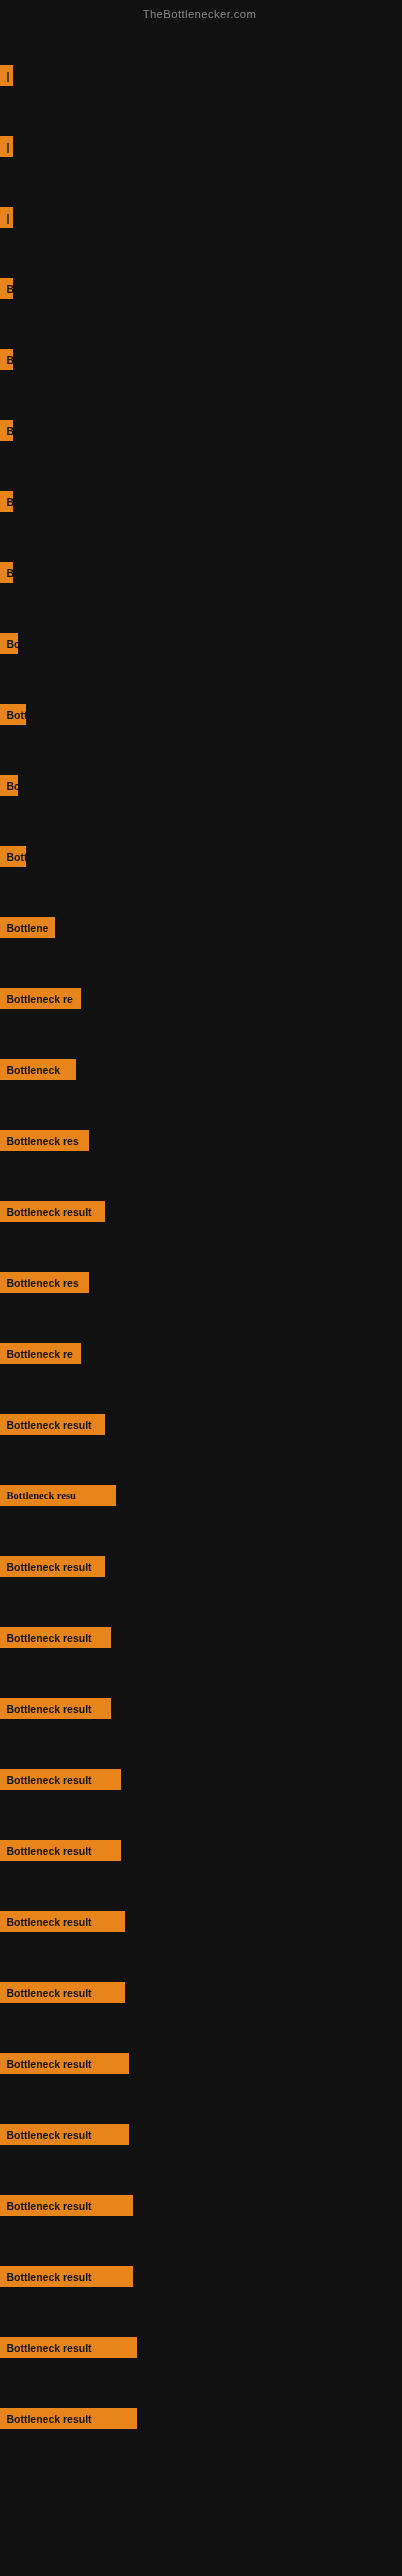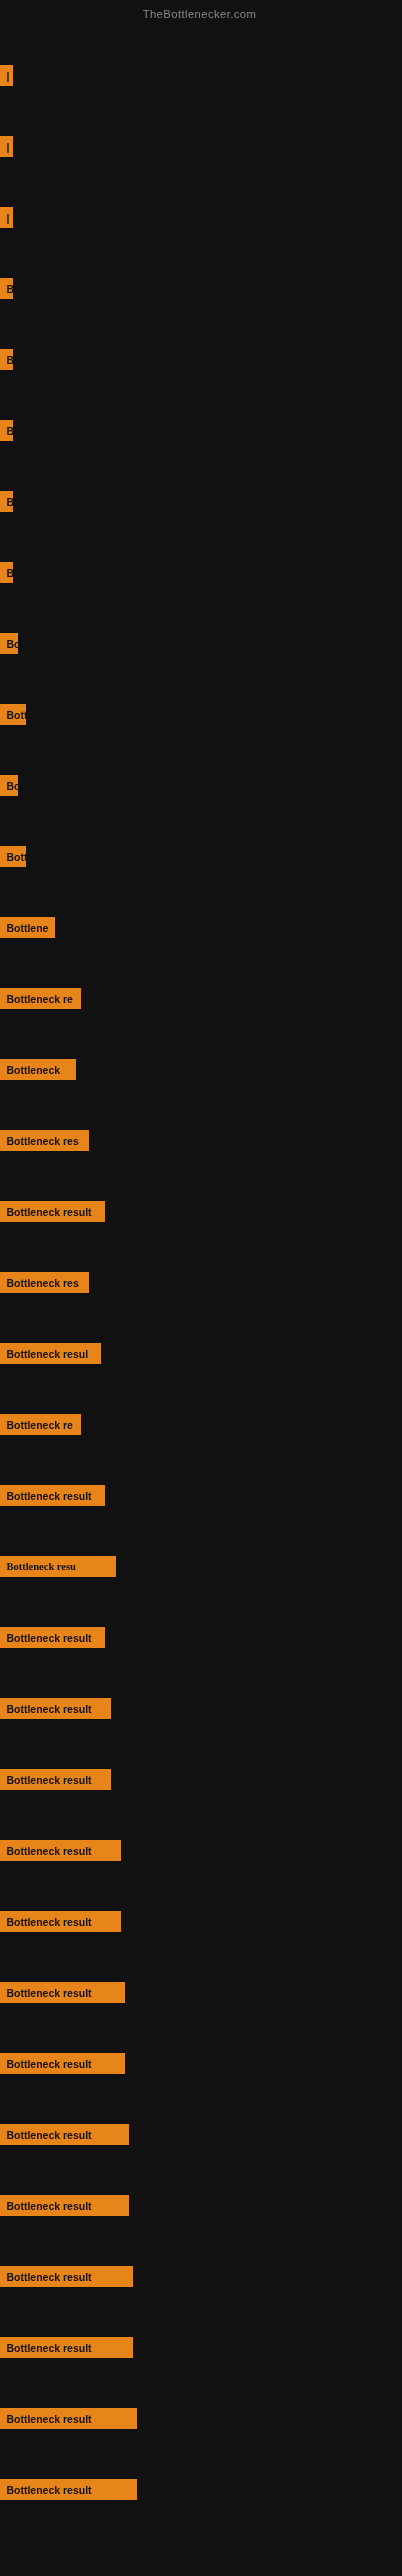--- a/index.html
+++ b/index.html
@@ -102,23 +102,20 @@
     <div class="bar-row">
       <span class="bar-label" style="width: 89px; overflow: hidden;">Bottleneck res</span>
     </div>
     <div class="bar-row">
       <span class="bar-label" style="width: 105px; overflow: hidden;">Bottleneck result</span>
     </div>
     <div class="bar-row">
       <span class="bar-label" style="width: 89px; overflow: hidden;">Bottleneck res</span>
     </div>
     <div class="bar-row">
-      <span class="bar-label" style="width: 101px; overflow: hidden;">Bottleneck resul</span>
-    </div>
-    <div class="bar-row">
       <span class="bar-label" style="width: 81px; overflow: hidden;">Bottleneck re</span>
     </div>
     <div class="bar-row">
       <span class="bar-label" style="width: 105px; overflow: hidden;">Bottleneck result</span>
     </div>
     <div class="bar-row">
       <span class="bar-label" style="width: 116px; overflow: hidden; font-family: Liberation Serif, serif;">Bottleneck resu</span>
     </div>
     <div class="bar-row">
       <span class="bar-label" style="width: 105px; overflow: hidden;">Bottleneck result</span>

